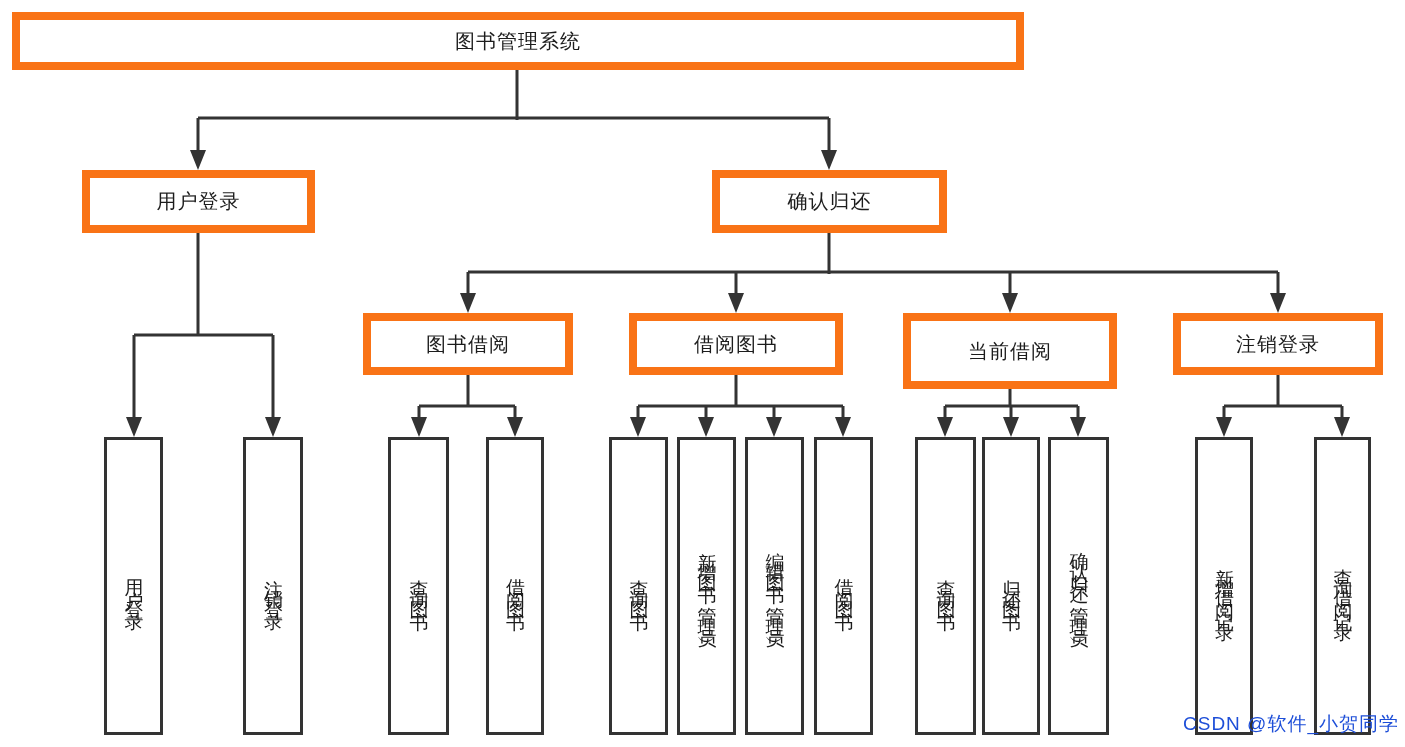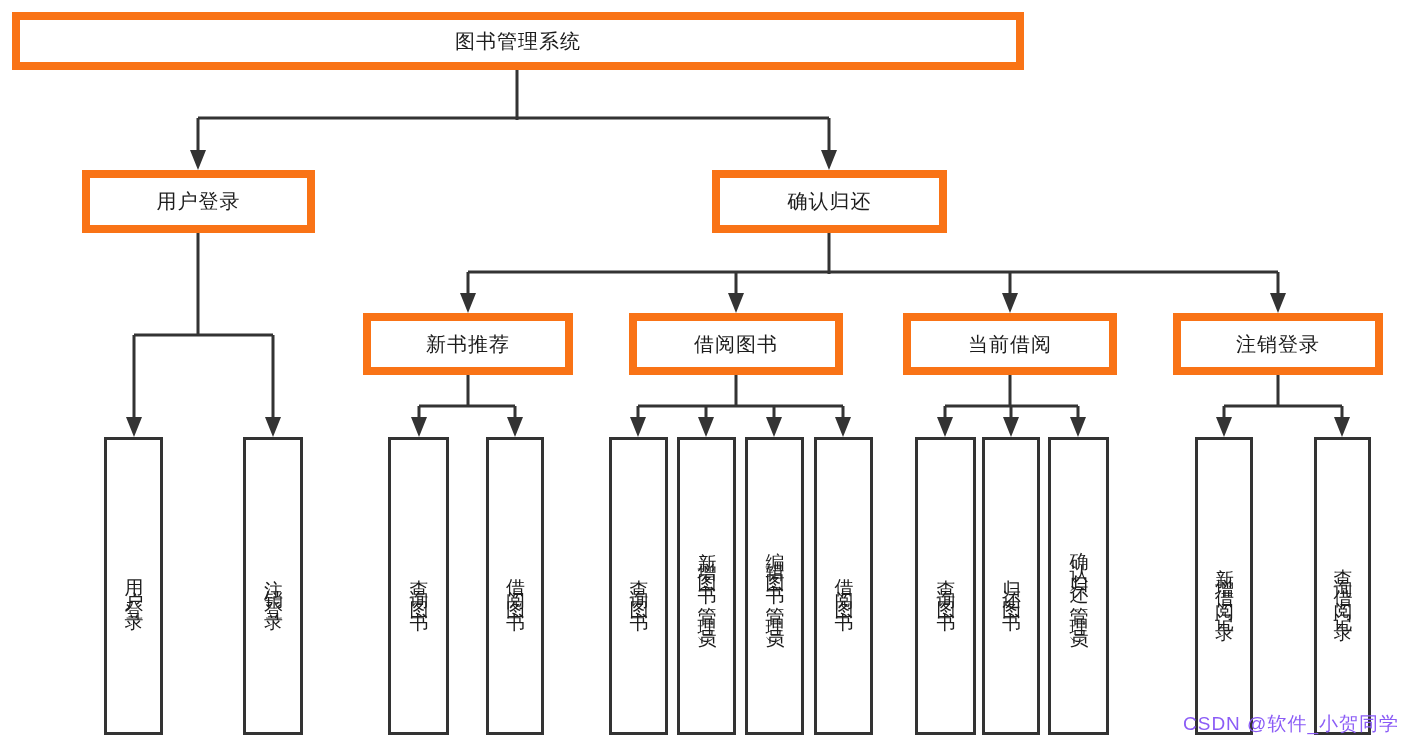--- a/index.html
+++ b/index.html
@@ -44,21 +44,21 @@
     font-size: 19px;
     letter-spacing: 11px;
     line-height: 1.1;
     white-space: nowrap;
   }
   #watermark {
     position: absolute;
     left: 1183px;
     top: 711px;
     font-size: 19px;
-    color: #8b5cf6;
+    color: #1d4ed8;
     letter-spacing: 1px;
     white-space: nowrap;
   }
 </style>
 </head>
 <body>
 
 <div id="canvas">
 
   <svg id="connector-svg" viewBox="0 0 1405 747" xmlns="http://www.w3.org/2000/svg">
@@ -84,26 +84,26 @@
   </div>
 
   <div class="hbox" style="left:82px; top:170px; width:233px; height:63px;">
     <span>用户登录</span>
   </div>
   <div class="hbox" style="left:712px; top:170px; width:235px; height:63px;">
     <span>确认归还</span>
   </div>
 
   <div class="hbox" style="left:363px; top:313px; width:210px; height:62px;">
-    <span>新书推荐</span>
+    <span>图书借阅</span>
   </div>
   <div class="hbox" style="left:629px; top:313px; width:214px; height:62px;">
     <span>借阅图书</span>
   </div>
-  <div class="hbox" style="left:903px; top:313px; width:214px; height:62px;">
+  <div class="hbox" style="left:903px; top:313px; width:214px; height:76px;">
     <span>当前借阅</span>
   </div>
   <div class="hbox" style="left:1173px; top:313px; width:210px; height:62px;">
     <span>注销登录</span>
   </div>
 
   <div class="vbox" style="left:104px; top:437px; width:59px; height:298px;">
     <span class="vtext">用户登录</span>
   </div>
   <div class="vbox" style="left:243px; top:437px; width:60px; height:298px;">

